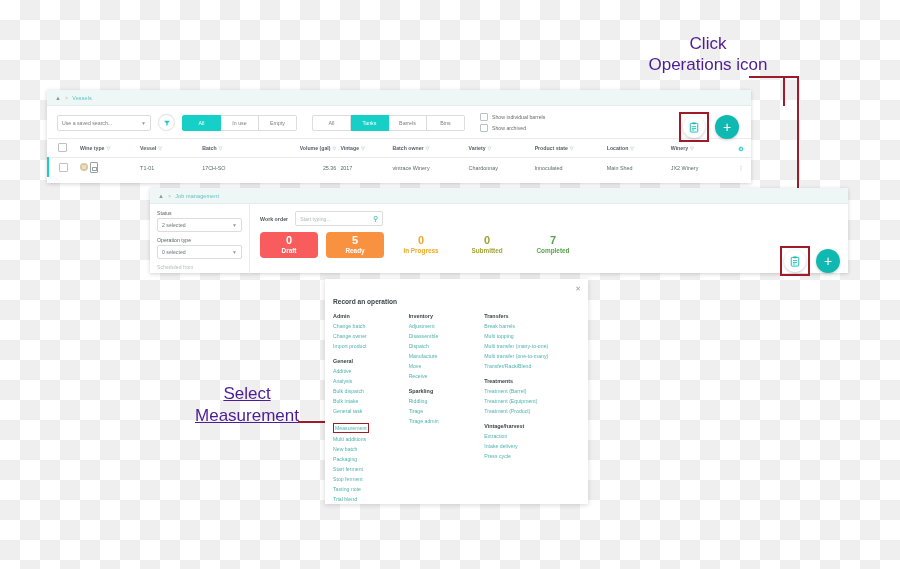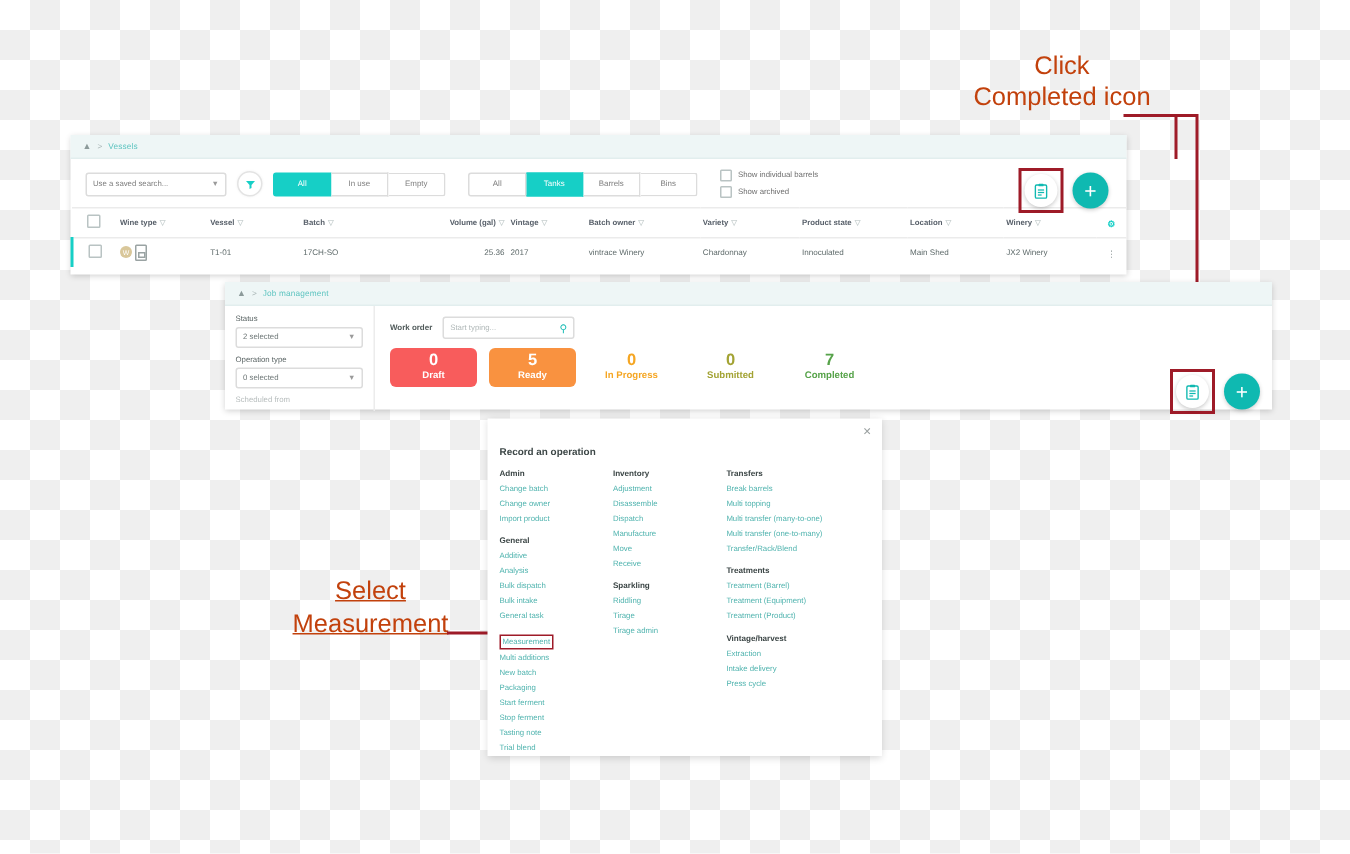--- a/index.html
+++ b/index.html
@@ -256,21 +256,21 @@
     border: 1.6px solid #9e1b28;
     display:inline-block;
     padding: 0 1px;
     line-height: 8px;
     margin: 0.5px 0;
   }
 
   
   .anno {
     position: absolute;
-    color: #c2410c;
+    color: #4c1d95;
     font-family: "Liberation Sans", sans-serif;
     font-weight: 300;
   }
   #anno-click {
     left: 618px; top: 33px;
     width: 180px;
     text-align: center;
     font-size: 17px;
     line-height: 21px;
   }
@@ -290,21 +290,21 @@
   #lead-c { left: 797px; top: 76px; width: 1.5px; height: 160px; }
   #lead-d { left: 783px; top: 76px; width: 15px; height: 1.5px; }
   
   #lead-e { left: 298px; top: 421px; width: 36px; height: 1.5px; }
 </style>
 </head>
 <body>
 
 <div class="anno" id="anno-click">
   <div>Click</div>
-  <div>Completed icon</div>
+  <div>Operations icon</div>
 </div>
 <div class="leader" id="lead-a"></div>
 <div class="leader" id="lead-b"></div>
 <div class="leader" id="lead-d"></div>
 <div class="leader" id="lead-c"></div>
 
 <div class="anno" id="anno-select">
   <div>Select</div>
   <div>Measurement</div>
 </div>

